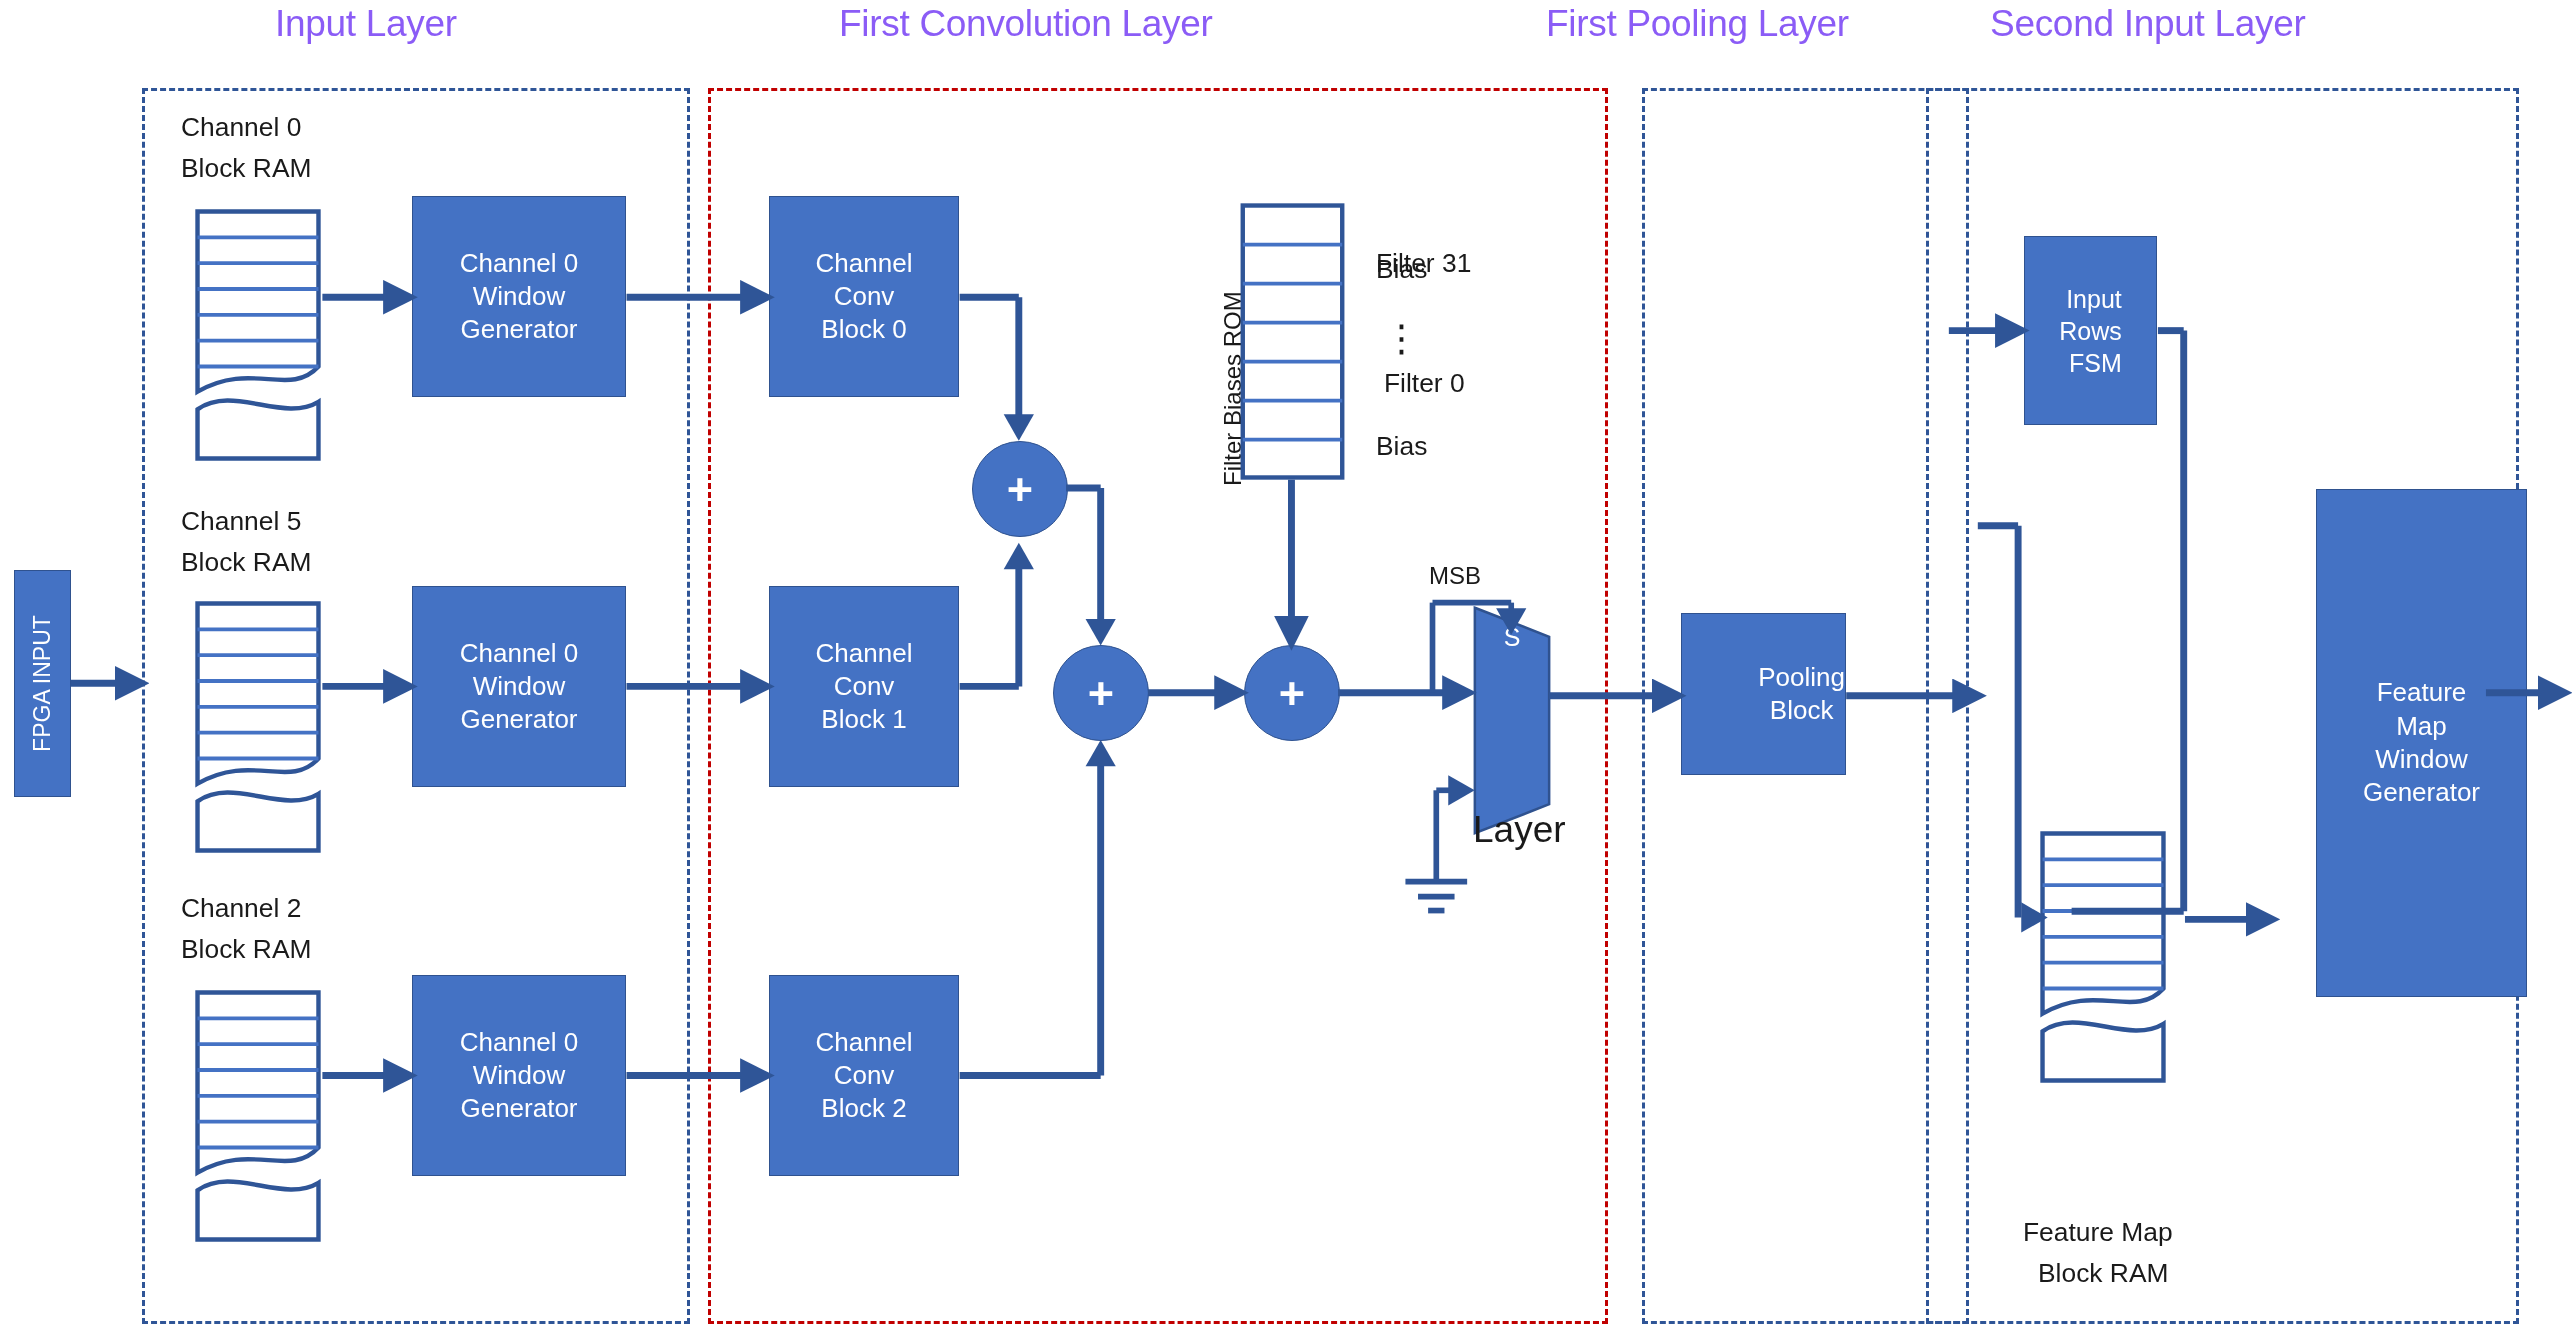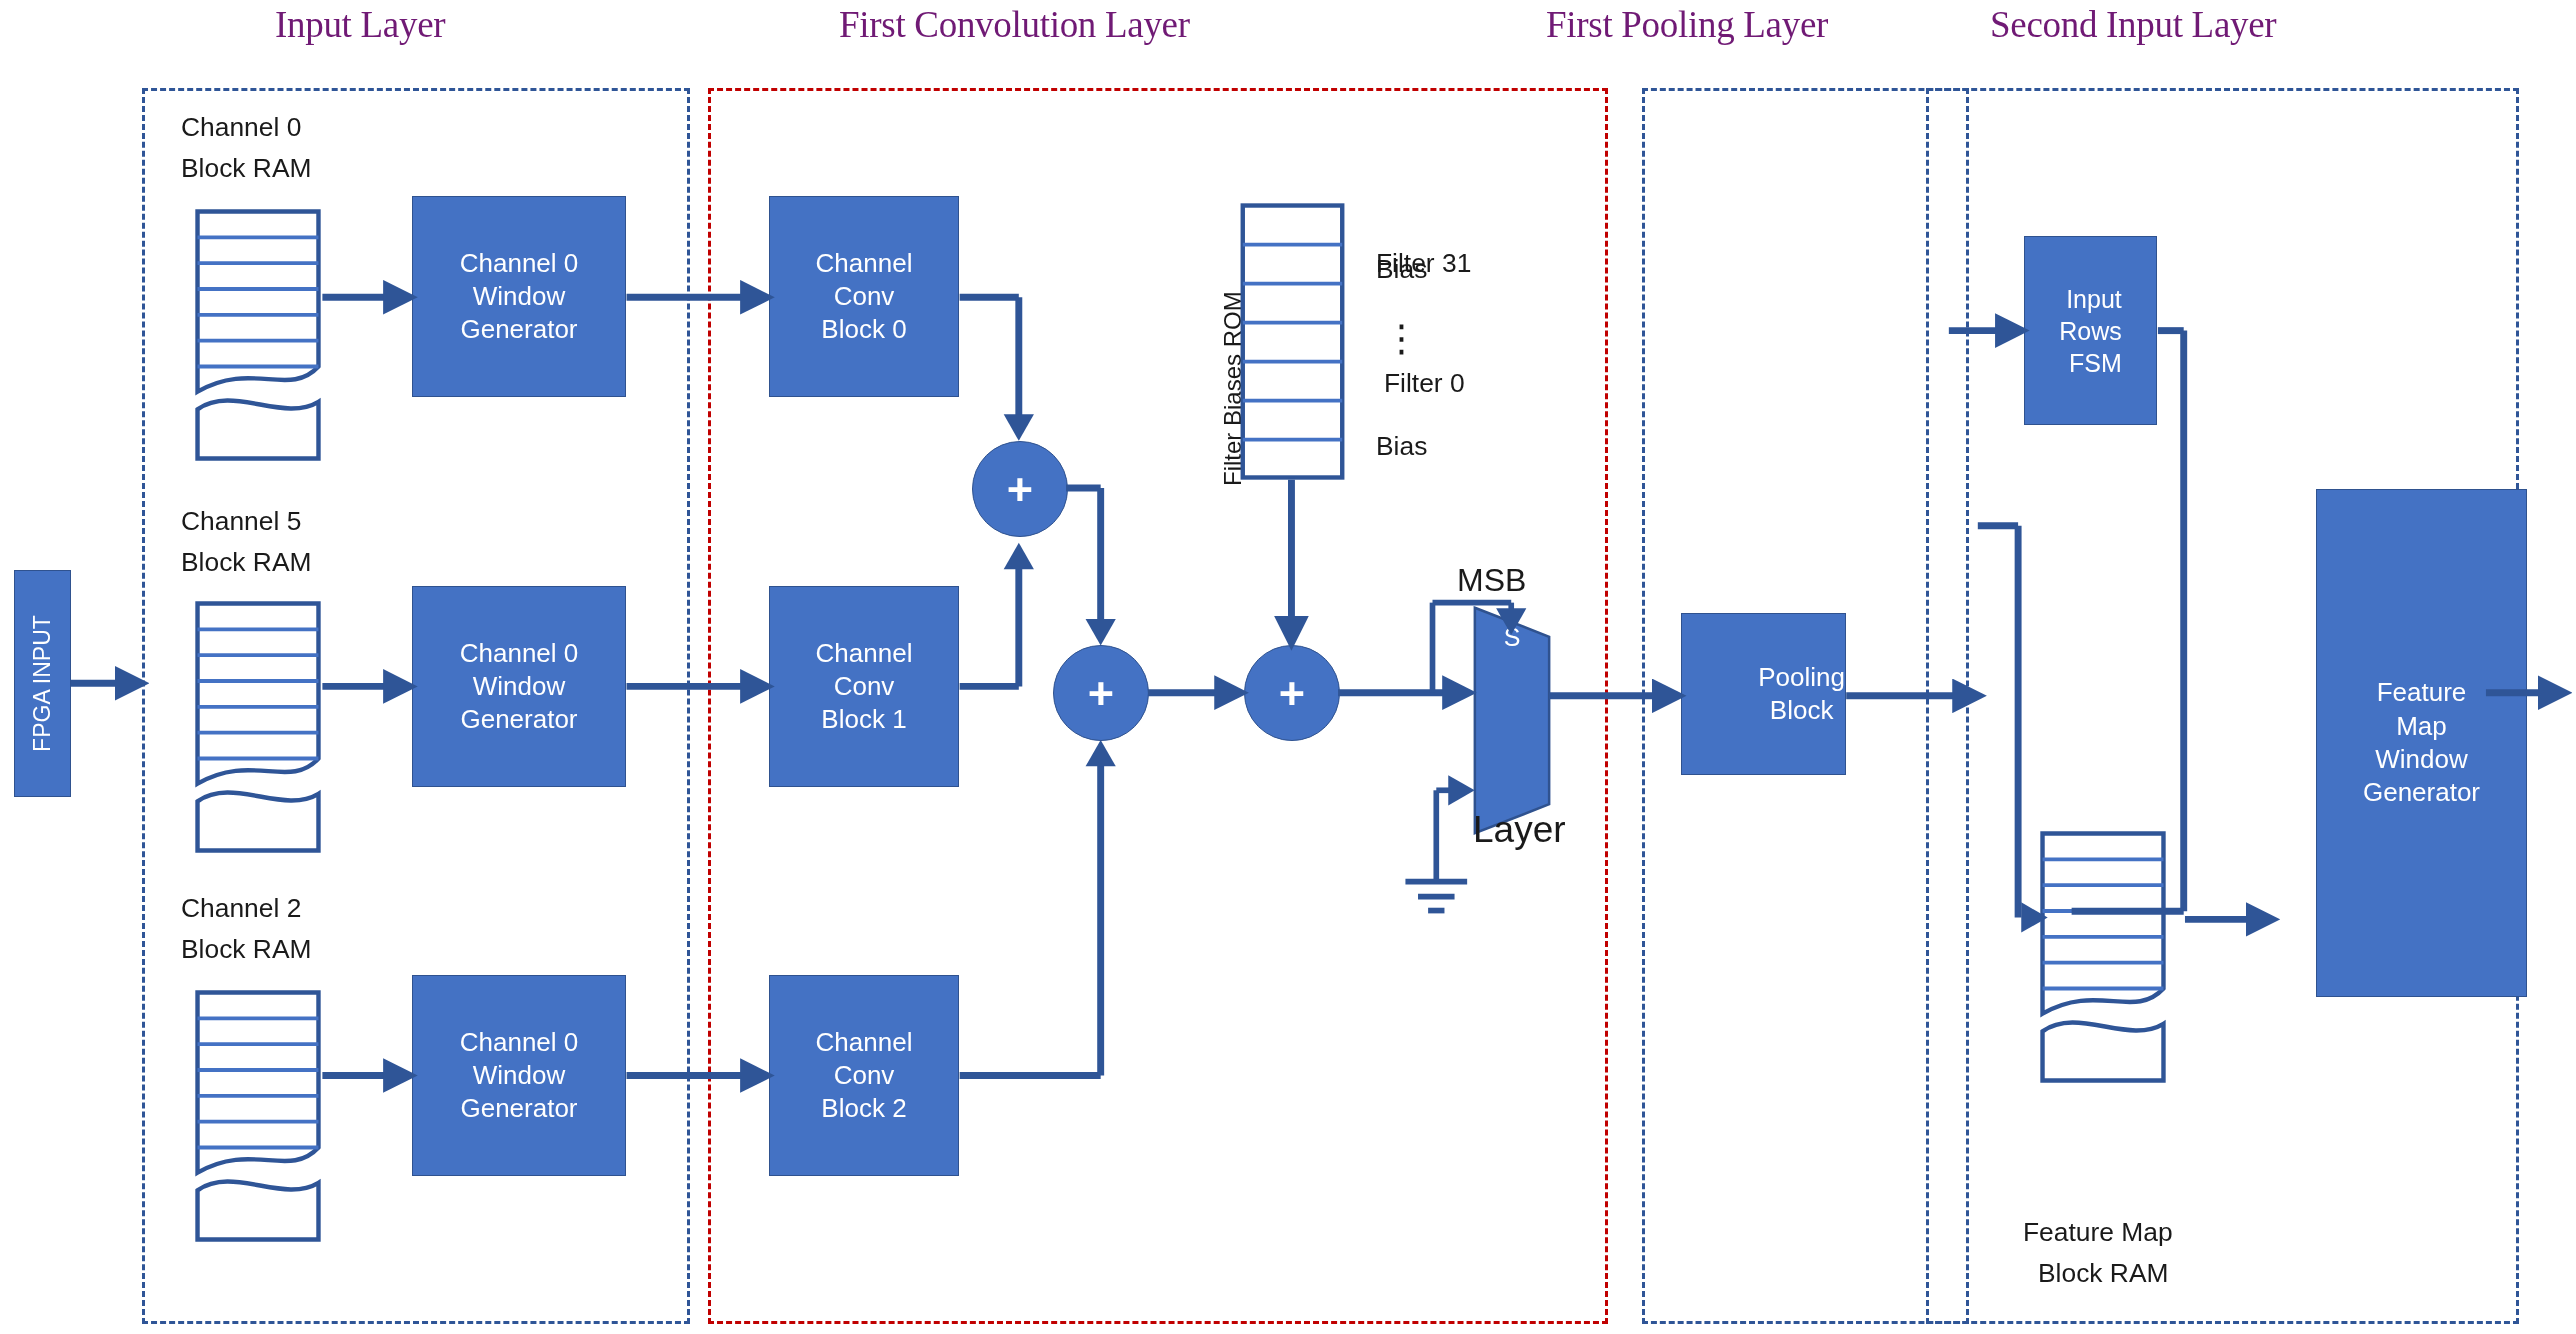--- a/index.html
+++ b/index.html
@@ -1,22 +1,22 @@
 <!DOCTYPE html>
 <html style="font-size:10px"><head>
 <meta charset="utf-8">
 <style>
   html,body{margin:0;padding:0;background:#ffffff;}
   body{font-family:"Liberation Sans", sans-serif;}
   #stage{position:relative;width:2576px;height:1335px;background:#fff;overflow:hidden;}
 
   
   .sect-title{
-    position:absolute;color:#701a75;font-size:37px;white-space:nowrap;
-    font-family:Liberation Serif, serif;letter-spacing:-0.3px;
+    position:absolute;color:#8b5cf6;font-size:37px;white-space:nowrap;
+    font-family:Liberation Sans, sans-serif;letter-spacing:-0.3px;
   }
 
   
   .region{position:absolute;box-sizing:border-box;background:transparent;}
   .region.blue{border:3.1px dashed #2F5597;}
   .region.red{border:3.1px dashed #C00000;}
 
   
   .box{
     position:absolute;box-sizing:border-box;
@@ -215,21 +215,21 @@
       </g>
     </svg>
   </div>
 
   <div class="lbl" style="left:1376px;top:208px;margin-top:38px;">Filter 31</div>
   <div class="lbl" style="left:1376px;top:252px;">Bias</div>
   <div class="lbl" style="left:1383px;top:315px;font-size:37px;letter-spacing:0;">⋮</div>
   <div class="lbl" style="left:1376px;top:366px;margin-left:8px;">Filter 0</div>
   <div class="lbl" style="left:1376px;top:429px;">Bias</div>
 
-  <div class="lbl" style="left:1429px;top:560px;font-size:32px;margin-left:28px;">MSB</div>
+  <div class="lbl" style="left:1429px;top:560px;font-size:24px;">MSB</div>
 
   <div class="mux" style="left:1471px;top:604px;">
     <svg width="82" height="233" viewBox="0 0 130 370">
       <polygon points="6,6 124,52 124,318 6,364" fill="#4472C4" stroke="#2F528F" stroke-width="4"></polygon>
     </svg>
     <div class="s">S</div>
   </div>
 
   <div class="lbl" style="left:1473px;top:806px;font-size:37px;">Layer</div>
 

